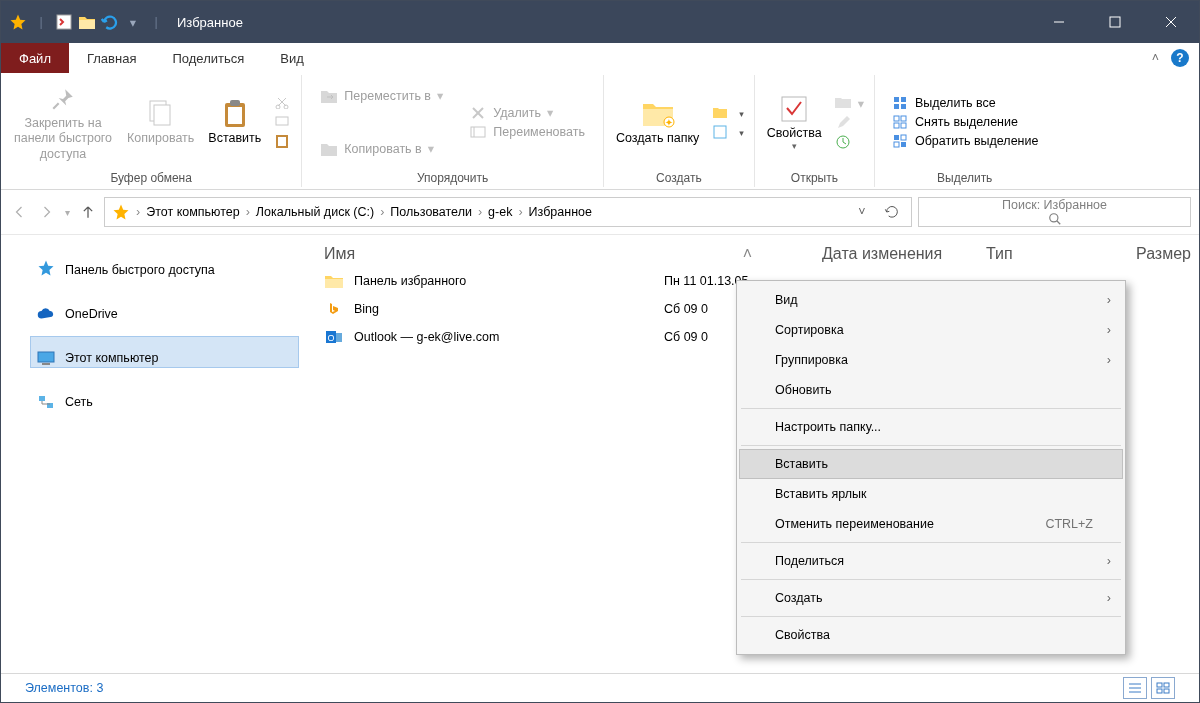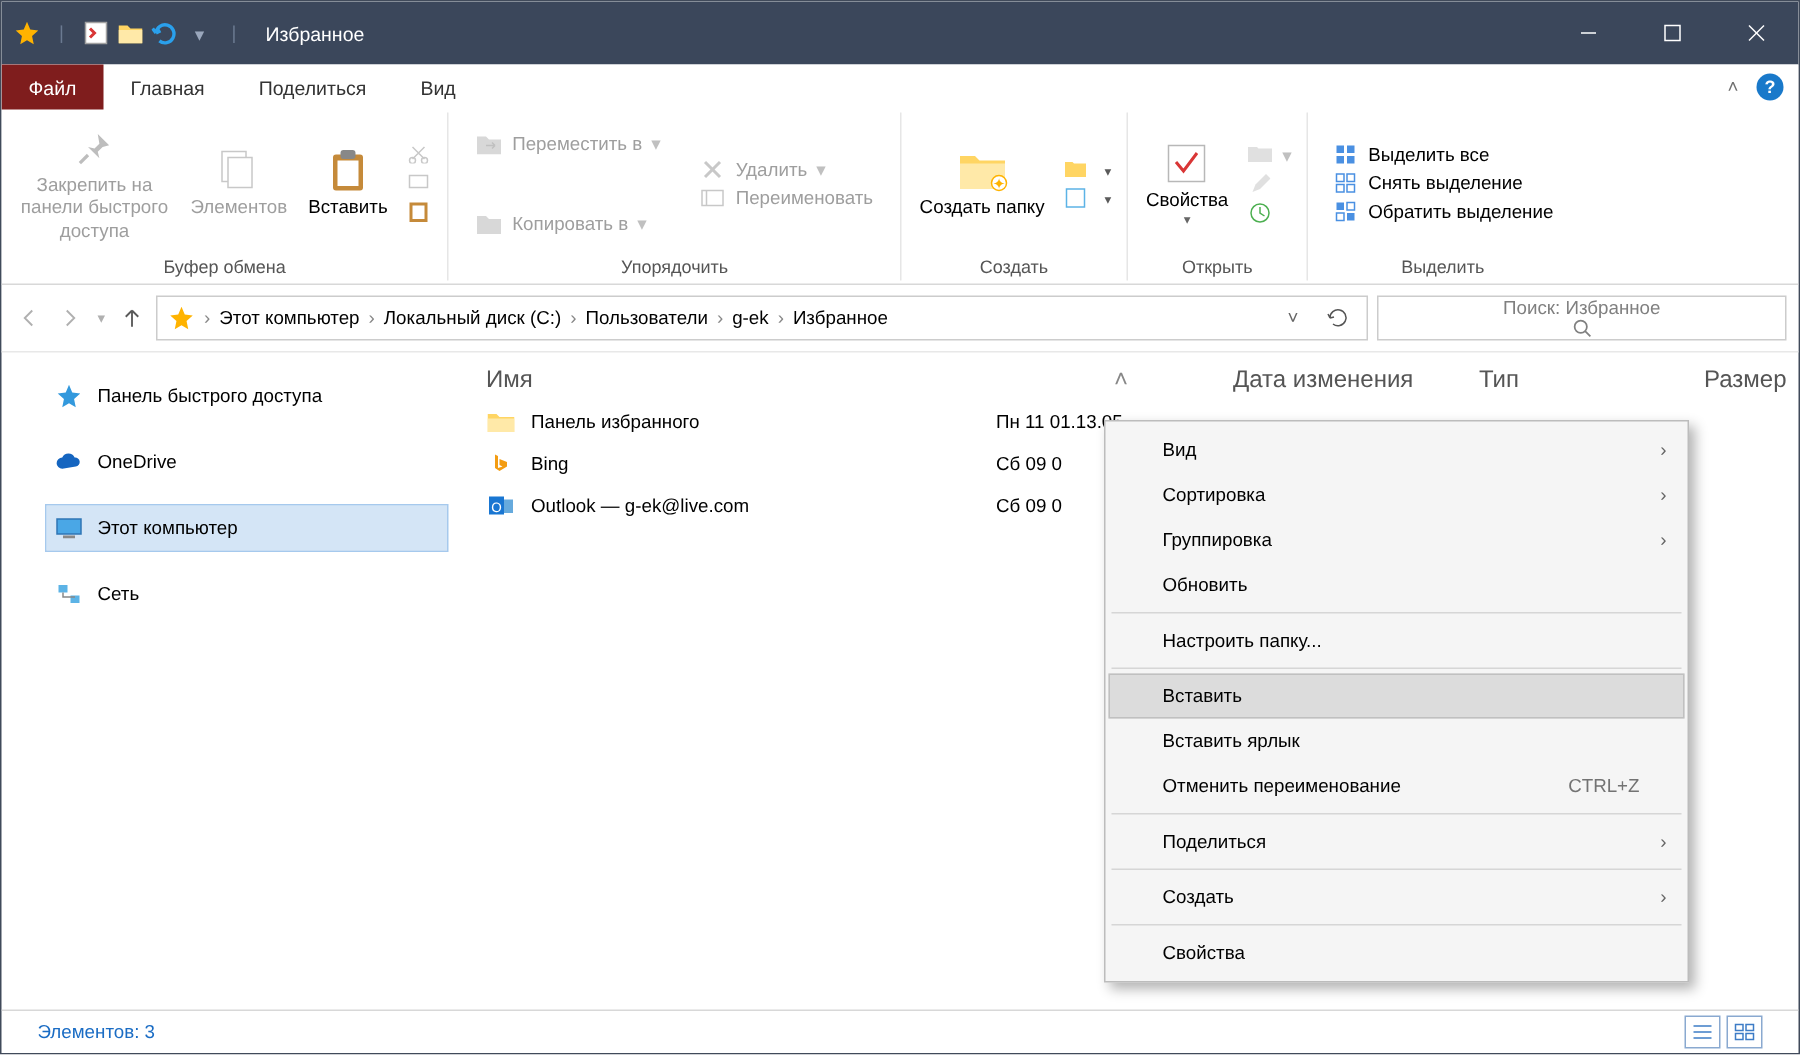--- a/index.html
+++ b/index.html
@@ -32,21 +32,21 @@
 .nav-arrows .on{color:#5a5a5a;}
 .addr{flex:1;height:28px;border:1px solid #ccc;display:flex;align-items:center;padding:0 4px;overflow:hidden;}
 .crumb{display:flex;align-items:center;gap:4px;padding:0 3px;color:#000;}
 .crumb .sep{color:#888;margin-left:2px;}
 .search{width:255px;height:28px;border:1px solid #ccc;display:flex;align-items:center;padding:0 8px;color:#808080;flex-direction:column;}
 .search span{flex:1;}
 .refresh{width:30px;height:28px;display:flex;align-items:center;justify-content:center;}
 .dd{width:30px;height:28px;display:flex;align-items:center;justify-content:center;color:#666;}
 .body{flex:1;display:flex;overflow:hidden;}
 .side{width:305px;border-right:0;padding:14px 8px 8px 30px;box-sizing:border-box;}
-.sitem{display:flex;align-items:center;gap:10px;height:26px;margin-bottom:14px;padding:2px 6px;}
+.sitem{display:flex;align-items:flex-end;gap:10px;height:26px;margin-bottom:14px;padding:2px 6px;}
 .sitem.sel{background:#d4e5f6;outline:1px solid #a6c9ed;}
 .sitem .ico{width:18px;display:flex;justify-content:center;}
 .content{flex:1;position:relative;padding-top:6px;}
 .cols{display:flex;padding:4px 8px 4px 18px;color:#555;font-size:16px;align-items:flex-end;}
 .c-name{width:340px;}
 .c-date{width:164px;}
 .c-type{width:150px;}
 .c-size{}
 .row{display:flex;align-items:center;padding:2px 8px 2px 18px;height:24px;}
 .rn{width:340px;display:flex;align-items:center;gap:10px;}
@@ -144,21 +144,21 @@
             </div>
           <span>Закрепить на панели быстрого доступа</span>
         </div>
         <div class="bigbtn disabled">
           <div class="ico">
               <svg width="30" height="30">
                 <rect x="4" y="2" width="16" height="20" fill="#fff" stroke="#c8c8c8"></rect>
                 <rect x="8" y="6" width="16" height="20" fill="#fff" stroke="#c8c8c8"></rect>
               </svg>
             </div>
-          <span>Элементов</span>
+          <span>Копировать</span>
         </div>
         <div class="bigbtn">
           <div class="ico">
               <svg width="28" height="30">
                 <rect x="4" y="4" width="20" height="24" rx="2" fill="#c58a3a"></rect>
                 <rect x="7" y="8" width="14" height="17" fill="#fff"></rect>
                 <rect x="9" y="1" width="10" height="6" rx="2" fill="#888"></rect>
               </svg>
             </div>
           <span>Вставить</span>

